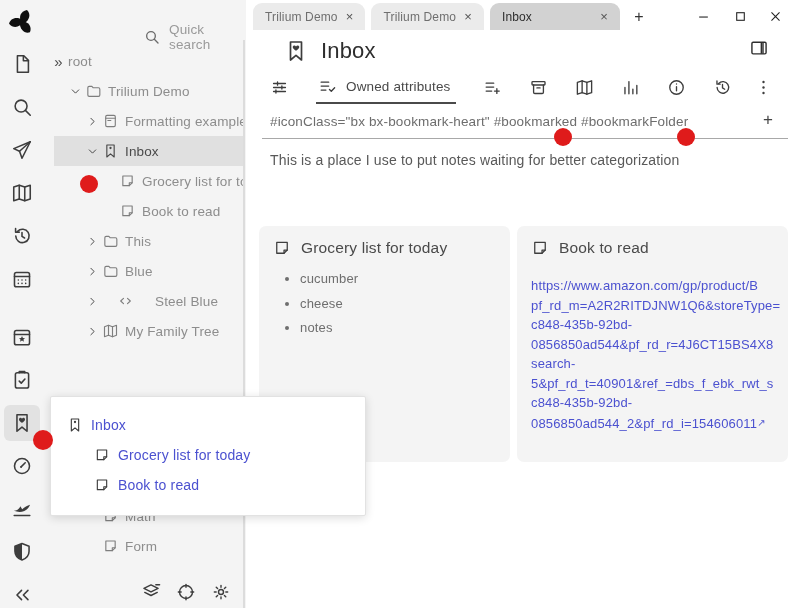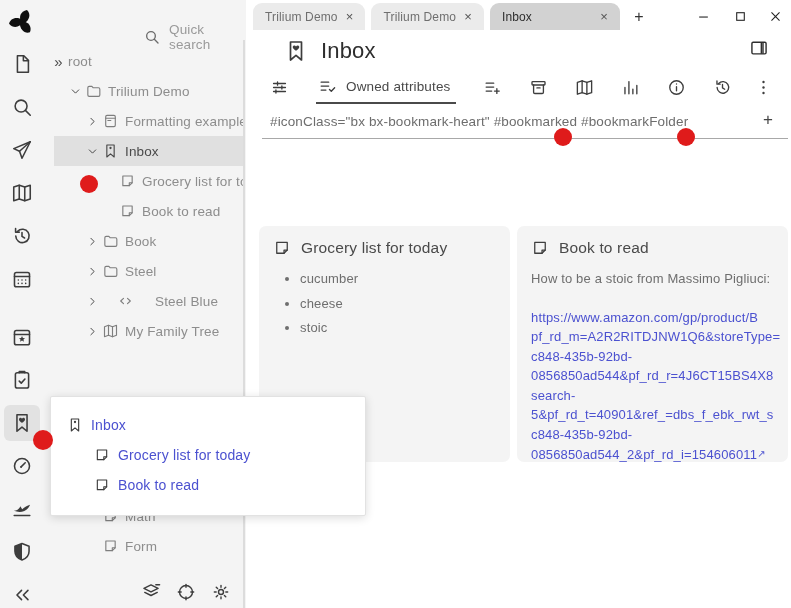--- a/index.html
+++ b/index.html
@@ -319,36 +319,36 @@
             <svg viewBox="0 0 24 24" width="100%" height="100%" fill="none" stroke="currentColor" stroke-width="1.7" stroke-linecap="round" stroke-linejoin="round">
               <path d="M9 6l6 6-6 6"></path>
             </svg>
           </span>
         </span>
         <span class="ic tree-ico" style="width: 16px; height: 16px;">
           <svg viewBox="0 0 24 24" width="100%" height="100%" fill="none" stroke="currentColor" stroke-width="1.7" stroke-linecap="round" stroke-linejoin="round">
             <path d="M3.5 7c0-1.1.9-2 2-2h4.1l2 2.2h7.9c1.1 0 2 .9 2 2V18a2 2 0 0 1-2 2h-14a2 2 0 0 1-2-2z"></path>
           </svg>
         </span>
-        <span>Book</span>
+        <span>This</span>
       </div>
       <div class="tree-row" style="padding-left: 39px;">
         <span class="tree-chev">
           <span class="ic" style="width:13px;height:13px">
             <svg viewBox="0 0 24 24" width="100%" height="100%" fill="none" stroke="currentColor" stroke-width="1.7" stroke-linecap="round" stroke-linejoin="round">
               <path d="M9 6l6 6-6 6"></path>
             </svg>
           </span>
         </span>
         <span class="ic tree-ico" style="width: 16px; height: 16px;">
           <svg viewBox="0 0 24 24" width="100%" height="100%" fill="none" stroke="currentColor" stroke-width="1.7" stroke-linecap="round" stroke-linejoin="round">
             <path d="M3.5 7c0-1.1.9-2 2-2h4.1l2 2.2h7.9c1.1 0 2 .9 2 2V18a2 2 0 0 1-2 2h-14a2 2 0 0 1-2-2z"></path>
           </svg>
         </span>
-        <span>Steel</span>
+        <span>Blue</span>
       </div>
       <div class="tree-row" style="padding-left: 39px; gap: 15px;">
         <span class="tree-chev">
           <span class="ic" style="width:13px;height:13px">
             <svg viewBox="0 0 24 24" width="100%" height="100%" fill="none" stroke="currentColor" stroke-width="1.7" stroke-linecap="round" stroke-linejoin="round">
               <path d="M9 6l6 6-6 6"></path>
             </svg>
           </span>
         </span>
         <span class="ic tree-ico" style="width: 16px; height: 16px;">
@@ -570,52 +570,52 @@
           </span></div>
       </div>
     </div>
 
   <div id="attr-row">
     <div id="attr-text">#iconClass="bx bx-bookmark-heart" #bookmarked #bookmarkFolder</div>
     <div id="attr-add">+</div>
     <div id="attr-divider"></div>
   </div>
 
+  <div id="note-desc">This is a place I use to put notes waiting for better categorization</div>
 
   <div class="card" id="card-left">
     <div class="card-title-row">
       <span class="ic card-title-ico">
           <svg viewBox="0 0 24 24" width="100%" height="100%" fill="none" stroke="currentColor" stroke-width="1.7" stroke-linecap="round" stroke-linejoin="round">
             <path d="M5 4.5h14v10.2L14.7 19H5z"></path>
             <path d="M19 14.7h-4.3V19"></path>
           </svg>
         </span>
       <span class="card-title">Grocery list for today</span>
     </div>
     <div class="card-body">
       <ul id="grocery-list">
           <li>cucumber</li>
           <li>cheese</li>
-          <li>stoic</li>
+          <li>notes</li>
         </ul>
     </div>
   </div>
 
   <div class="card" id="card-right">
     <div class="card-title-row">
       <span class="ic card-title-ico">
           <svg viewBox="0 0 24 24" width="100%" height="100%" fill="none" stroke="currentColor" stroke-width="1.7" stroke-linecap="round" stroke-linejoin="round">
             <path d="M5 4.5h14v10.2L14.7 19H5z"></path>
             <path d="M19 14.7h-4.3V19"></path>
           </svg>
         </span>
       <span class="card-title">Book to read</span>
     </div>
     <div class="card-body">
-      <div>How to be a stoic from Massimo Pigliuci:</div>
       <div class="card-link"><span>https://www.amazon.com/gp/product/B
 pf_rd_m=A2R2RITDJNW1Q6&amp;storeType=
 c848-435b-92bd-
 0856850ad544&amp;pf_rd_r=4J6CT15BS4X8
 search-
 5&amp;pf_rd_t=40901&amp;ref_=dbs_f_ebk_rwt_s
 c848-435b-92bd-
 0856850ad544_2&amp;pf_rd_i=154606011</span><span class="ext-arrow">↗</span></div>
     </div>
   </div>

